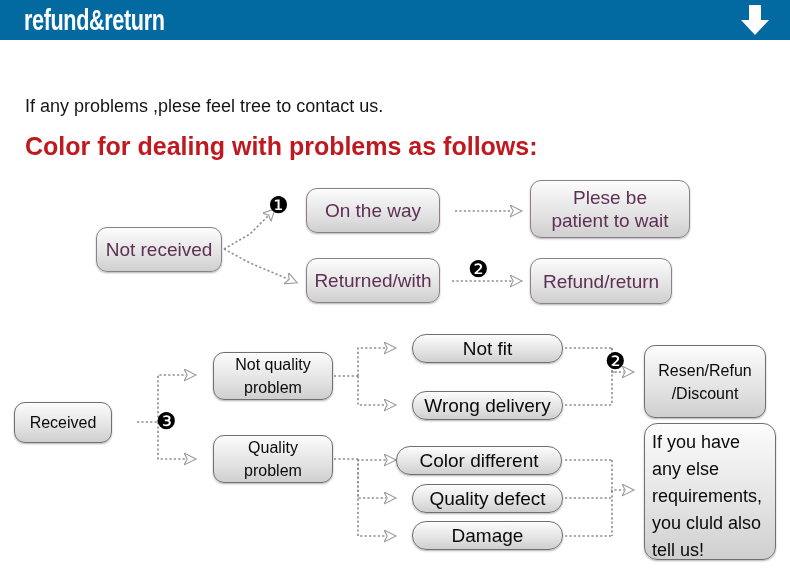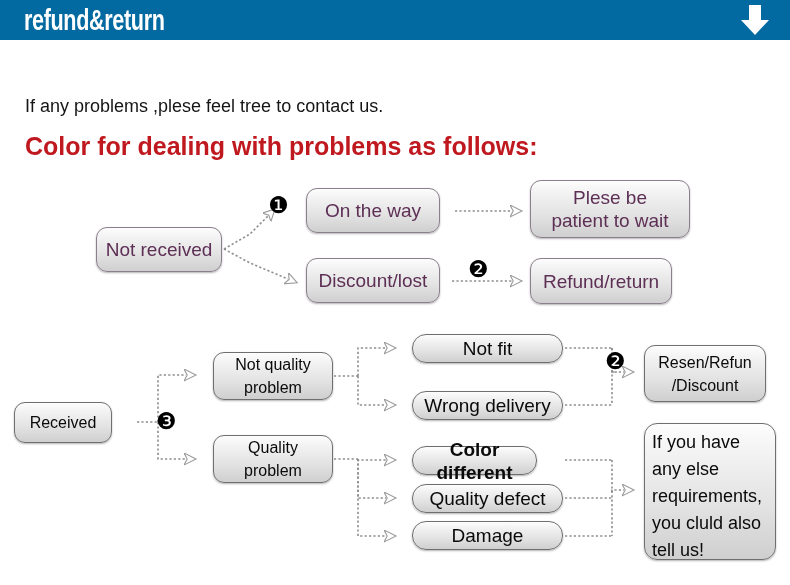--- a/index.html
+++ b/index.html
@@ -149,21 +149,21 @@
       <path d="M612,348 L612,372 L624,372" marker-end="url(#ah)"></path>
 
       <path d="M612,492 L612,490 L624,490" marker-end="url(#ah)"></path>
     </g>
   </svg>
 
   <div class="node purple" style="left:96px;top:227px;width:126px;height:45px;">Not received</div>
 
   <div class="node purple" style="left:306px;top:188px;width:134px;height:45px;">On the way</div>
 
-  <div class="node purple" style="left:306px;top:258px;width:134px;height:45px;">Discount/lost</div>
+  <div class="node purple" style="left:306px;top:258px;width:134px;height:45px;">Returned/with</div>
 
   <div class="node purple" style="left:530px;top:180px;width:160px;height:58px;">Plese be
 patient to wait</div>
 
   <div class="node purple" style="left:530px;top:258px;width:142px;height:46px;">Refund/return</div>
 
   <div class="step-num" style="left:268px;top:194px;">❶</div>
   <div class="step-num" style="left:468px;top:258px;">❷</div>
 
   <div class="node dark" style="left:14px;top:402px;width:98px;height:41px;">Received</div>
@@ -173,29 +173,29 @@
   <div class="node dark" style="left:213px;top:352px;width:120px;height:48px;">Not quality
 problem</div>
 
   <div class="node dark" style="left:213px;top:435px;width:120px;height:48px;">Quality
 problem</div>
 
   <div class="node dark thin" style="left:412px;top:334px;width:151px;height:29px;">Not fit</div>
 
   <div class="node dark thin" style="left:412px;top:391px;width:151px;height:29px;">Wrong delivery</div>
 
-  <div class="node dark thin" style="left:412px;top:446px;width:125px;height:29px;font-weight:bold;">Color different</div>
+  <div class="node dark thin" style="left:396px;top:446px;width:166px;height:29px;">Color different</div>
 
   <div class="node dark thin" style="left:412px;top:484px;width:151px;height:29px;">Quality defect</div>
 
   <div class="node dark thin" style="left:412px;top:521px;width:151px;height:29px;">Damage</div>
 
   <div class="step-num" style="left:605px;top:350px;">❷</div>
 
-  <div class="node dark" style="left:644px;top:345px;width:122px;height:57px;">Resen/Refun
+  <div class="node dark" style="left:644px;top:345px;width:122px;height:73px;">Resen/Refun
 /Discount</div>
 
   <div class="node dark note" style="left:644px;top:423px;width:132px;height:137px;">If you have
 any else
 requirements,
 you cluld also
 tell us!</div>
 
 </div>
 

